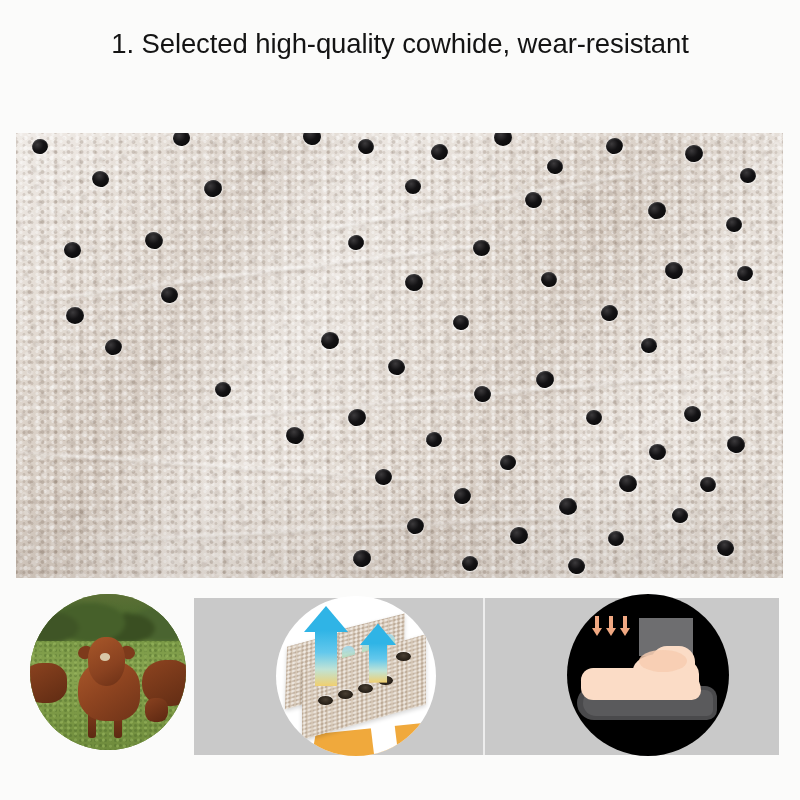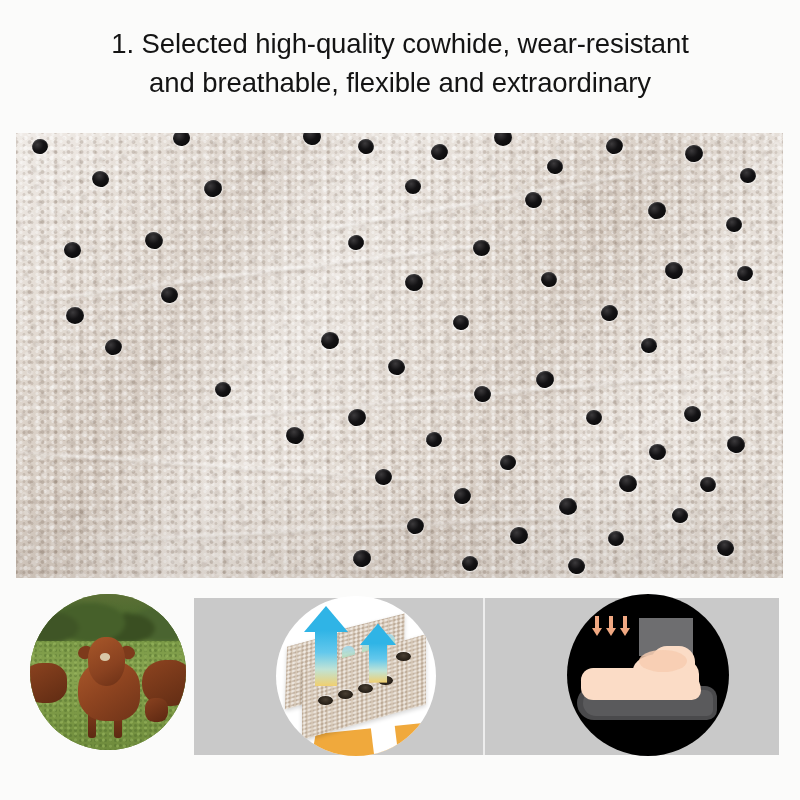--- a/index.html
+++ b/index.html
@@ -348,21 +348,20 @@
     border-top: 8px solid #f0a882;
   }
 </style>
 </head>
 <body>
 
 <div class="page" style="background: rgb(251, 251, 250);">
 
   <div class="heading" style="color: rgb(20, 20, 20);">
     <span class="line">1. Selected high-quality cowhide, wear-resistant</span>
-    <span class="line">and breathable, flexible and extraordinary</span>
   </div>
 
   <div class="hero">
     <div class="hero-leather"></div>
     <div class="hero-grain"></div>
     <div class="hero-grain2"></div>
 
     <div class="crease" style="left:2%;  top:30%; width:64%; transform:rotate(-7deg);"></div>
     <div class="crease" style="left:24%; top:58%; width:74%; transform:rotate(-5deg);"></div>
     <div class="crease" style="left:-4%; top:74%; width:58%; transform:rotate(4deg);"></div>

